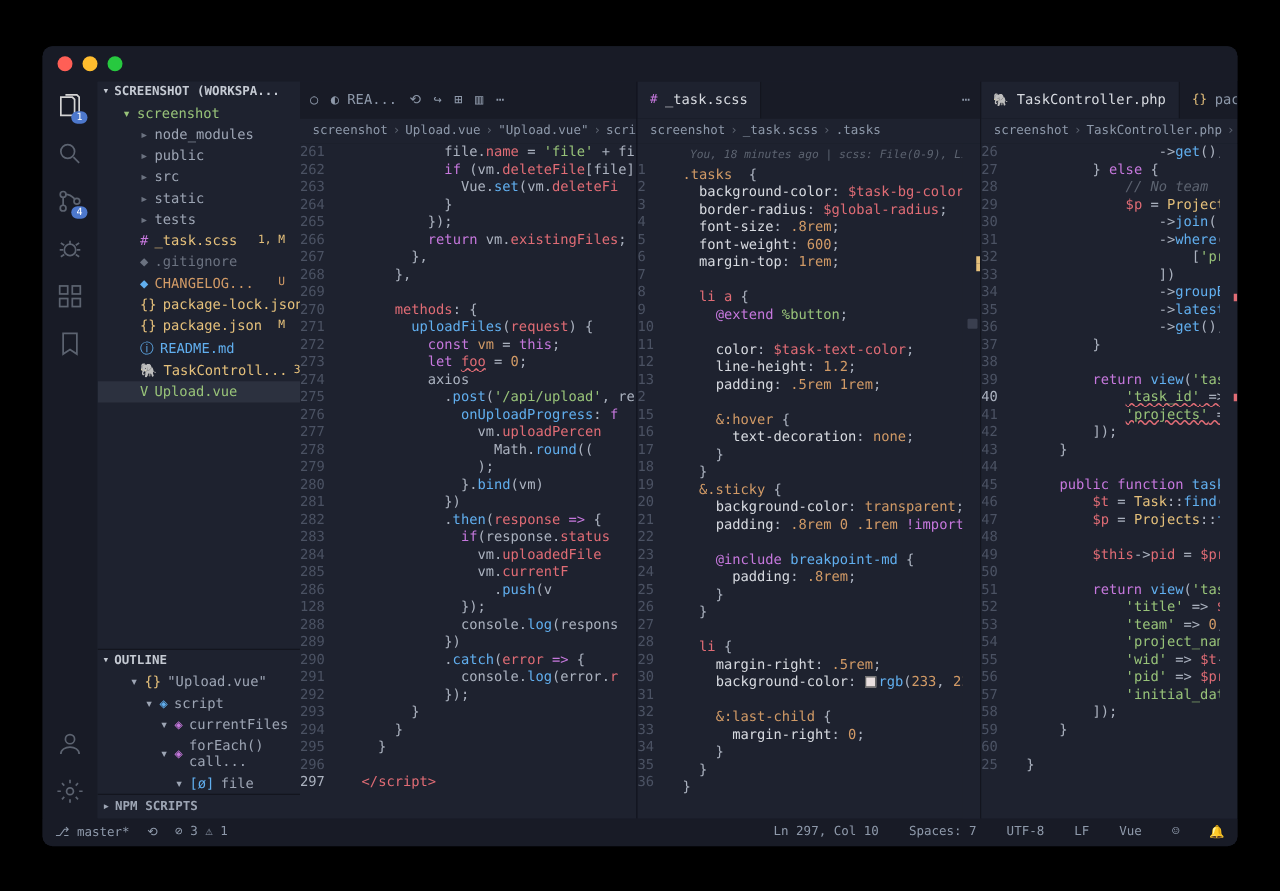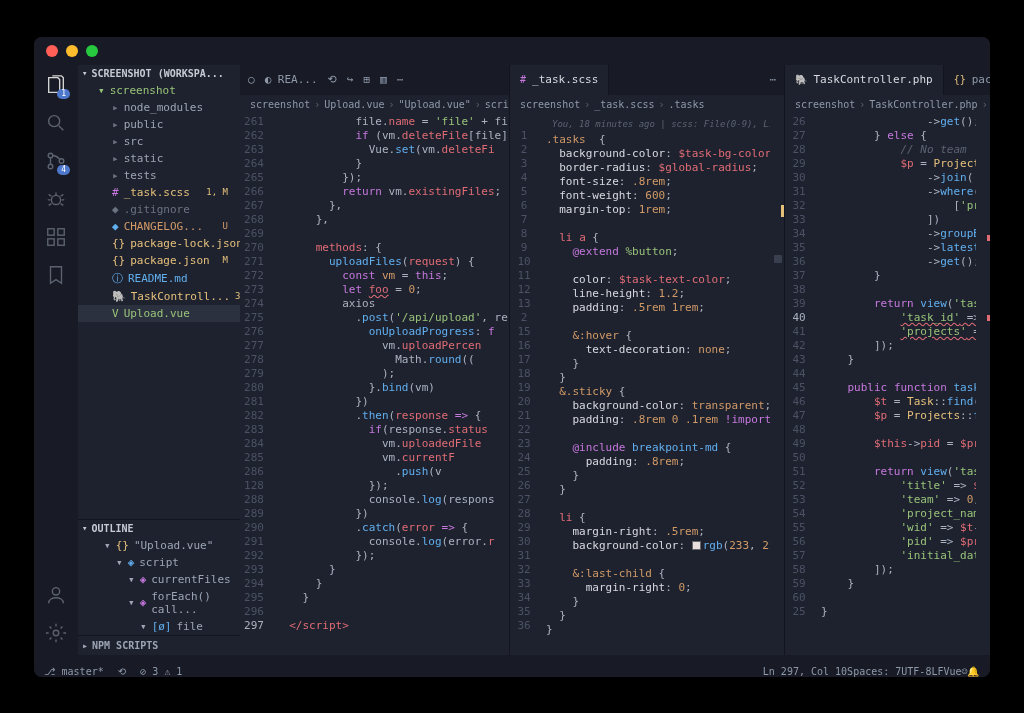--- a/index.html
+++ b/index.html
@@ -38,30 +38,30 @@
 .p1{width:270px}.p2{width:275px}.p3{flex:1}
 .tabbar{height:30px;background:#181b26;display:flex;align-items:stretch;font-size:11px;overflow:hidden}
 .tabbar .actions{display:flex;align-items:center;gap:10px;padding:0 8px;color:#8e99aa}
 .tabbar .actions span{cursor:pointer}
 .tab{display:flex;align-items:center;gap:6px;padding:0 10px;background:#181b26;color:#8e99aa;border-right:1px solid #13151e;cursor:pointer;white-space:nowrap}
 .tab.active{background:#1e222f;color:#d7dae0}
 .tab-ico{font-size:10px}
 .bc{height:20px;display:flex;align-items:center;gap:4px;padding:0 10px;font-size:10px;color:#8e99aa;background:#1e222f;overflow:hidden;white-space:nowrap}
 .bc .sep{color:#5c6370}
 .code{flex:1;overflow:hidden;display:flex;background:#1e222f;font-size:11px;line-height:14px}
-.gutter{width:36px;text-align:center;padding-right:8px;color:#4b5263;user-select:none}
+.gutter{width:36px;text-align:left;padding-right:8px;color:#4b5263;user-select:none}
 .lines{flex:1;overflow:hidden;white-space:pre;color:#abb2bf;position:relative}
 .minimap{width:14px;background:#1e222f;position:relative}
 .minimap .chunk{position:absolute;right:2px;width:8px;background:#3a3f4f;border-radius:1px}
 .minimap .hl{position:absolute;right:0;width:3px;height:6px}
 .hl-y{background:#e5c07b}.hl-r{background:#e06c75}
 .k-purple{color:#c678dd}.k-red{color:#e06c75}.k-orange{color:#d19a66}.k-green{color:#98c379}.k-blue{color:#61afef}.k-grey{color:#5c6370;font-style:italic}.k-white{color:#d7dae0}.k-yellow{color:#e5c07b}.k-red2{color:#e06c75}
 .err{text-decoration:wavy underline;text-decoration-color:#e06c75}
-.statusbar{height:22px;background:#181b26;display:flex;align-items:flex-end;font-size:10px;color:#8e99aa;padding:0 10px;gap:14px;font-family:-apple-system,sans-serif}
-.statusbar .right{margin-left:auto;display:flex;gap:0}
+.statusbar{height:22px;background:#181b26;display:flex;align-items:center;font-size:10px;color:#8e99aa;padding:0 10px;gap:14px;font-family:-apple-system,sans-serif}
+.statusbar .right{margin-left:auto;display:flex;gap:24px}
 .statusbar span{cursor:pointer}
 .annot{font-size:9px;color:#5c6370;font-style:italic;padding:2px 0 2px 6px}
 .gutter-line.cur{color:#abb2bf}
 .swatch{display:inline-block;width:9px;height:9px;border:1px solid #666;vertical-align:middle;margin-right:2px}
 </style>
 </head>
 <body>
 
 <div class="window">
   <div class="titlebar">

